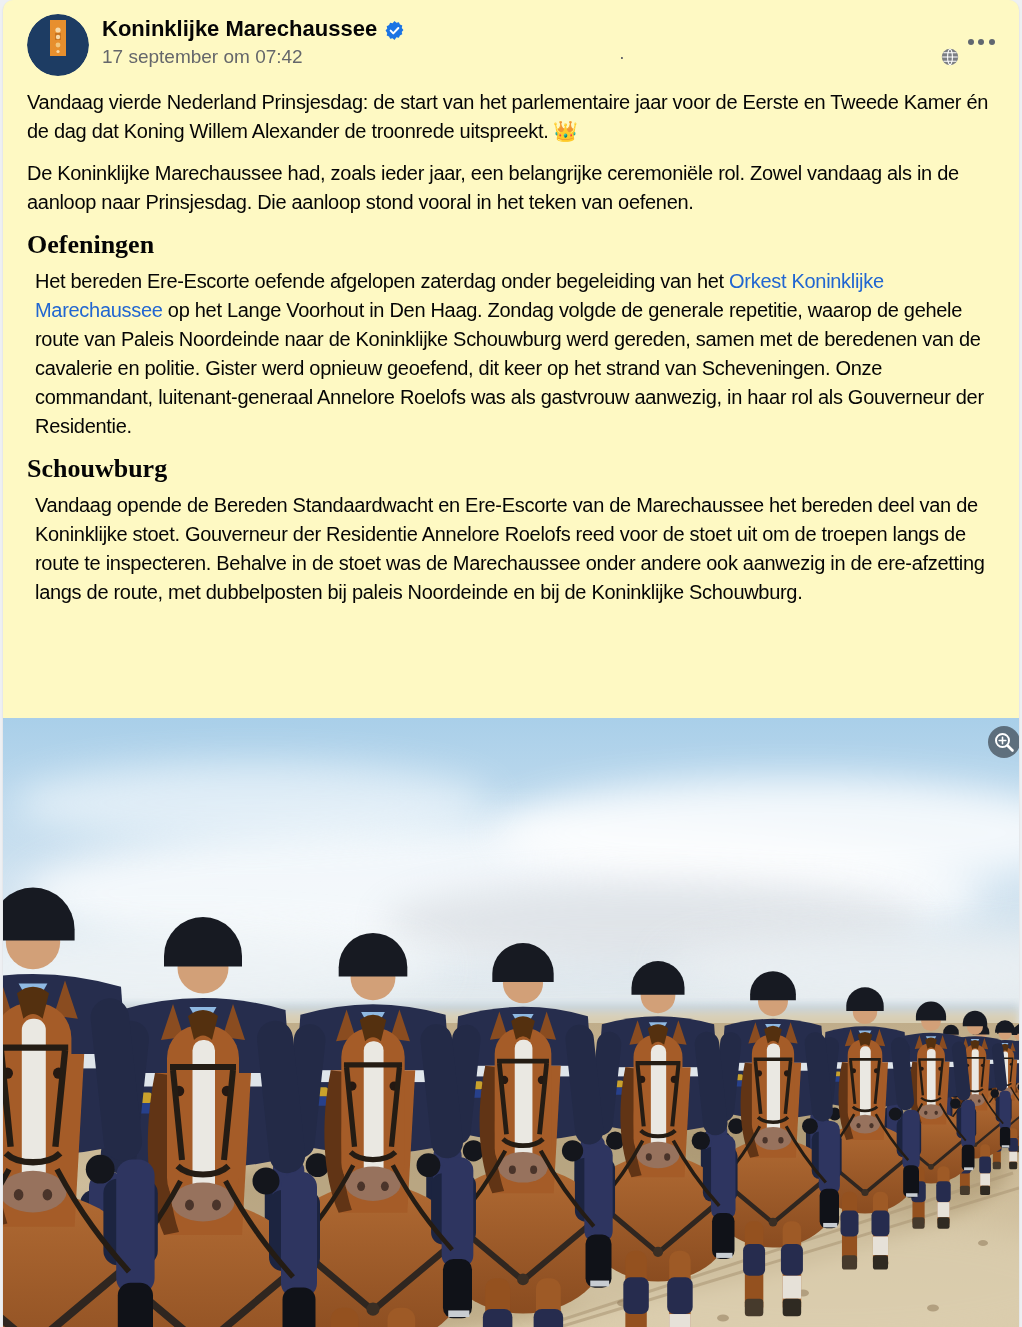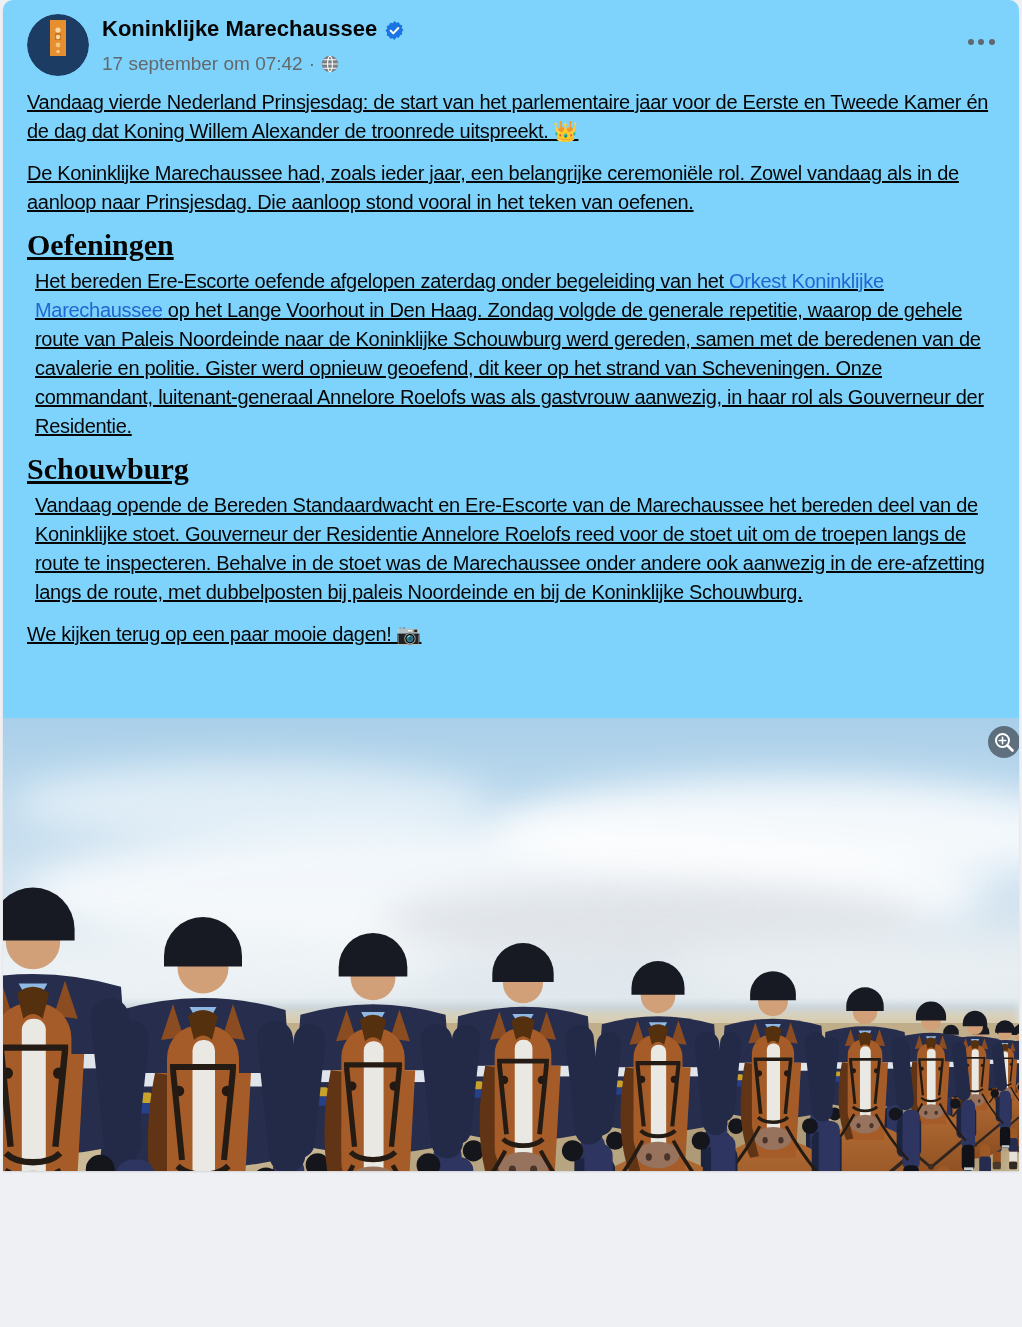--- a/index.html
+++ b/index.html
@@ -5,48 +5,48 @@
 <style>
   * { box-sizing: border-box; }
   html, body { margin: 0; padding: 0; }
   body {
     width: 1022px; height: 1327px; overflow: hidden;
     background: #eef0f3;
     font-family: "Liberation Sans", "DejaVu Sans", sans-serif;
     color: #050505;
   }
   .card {
-    width: 1016px; margin: 0 3px; background: #7dd3fc;
-    border-radius: 10px 10px 0 0; height: 1171px;
+    width: 1016px; margin: 0 3px; background: #fef9c3;
+    border-radius: 10px 10px 0 0; height: 1327px;
     box-shadow: 0 1px 2px rgba(0,0,0,.12);
     position: relative; overflow: hidden;
   }
   .above { height: 718px; overflow: hidden; }
 
   
   .header { display: flex; align-items: flex-start; padding: 14px 16px 0 24px; }
   .avatar { width: 62px; height: 62px; border-radius: 50%; overflow: hidden; flex: 0 0 62px; cursor: pointer; }
   .head-text { margin-left: 13px; flex: 1 1 auto; padding-top: 1px; }
   .name-row { display: flex; align-items: center; gap: 7px; }
   .page-name { font-size: 22px; line-height: 28px; font-weight: bold; color: #050505; cursor: pointer; }
   .verified { width: 21px; height: 21px; margin-top: 2px; }
-  .time-row { display: flex; align-items: center; gap: 6px; margin-top: 10px;
-              font-size: 19px; color: #65676b; }
+  .time-row { display: flex; align-items: center; gap: 6px; margin-top: 3px;
+              font-size: 19px; color: #65676b; justify-content: space-between; }
   .menu-btn { width: 44px; height: 44px; border-radius: 50%; display: flex;
               align-items: center; justify-content: center; gap: 4.5px;
               margin-top: 6px; cursor: pointer; }
   .menu-btn i { width: 6px; height: 6px; border-radius: 50%; background: #606770; display: block; }
 
   
   .body-text { padding: 12px 24px 0 24px; font-size: 20px; line-height: 29px;
-               letter-spacing: -0.3px; color: #050505; text-decoration: underline; }
+               letter-spacing: -0.3px; color: #050505; }
   .body-text p { margin: 0 0 13px 0; }
   .section { margin: 0 0 13px 0; }
   .section h3 { margin: 0; font-family: "Liberation Serif", "DejaVu Serif", serif;
-                font-size: 30px; line-height: 29px; font-weight: bold; letter-spacing: 0; }
+                font-size: 26px; line-height: 29px; font-weight: bold; letter-spacing: 0; }
   .section p { margin: 8px; }
   a.inline-link, a.hashtag { color: #2166d1; text-decoration: none; cursor: pointer; }
   .hashtags { margin: 0; }
   .hashtags a { margin-right: 0.32em; }
 
   
   .photo { position: absolute; top: 718px; left: 0; width: 1016px; height: 609px;
            cursor: pointer; display: block; }
   .photo svg { display: block; }
 </style>
@@ -99,21 +99,20 @@
       <div class="section">
         <h3>Oefeningen</h3>
         <p><span>Het bereden Ere-Escorte oefende afgelopen zaterdag onder begeleiding van het </span><a class="inline-link">Orkest Koninklijke Marechaussee</a><span> op het Lange Voorhout in Den Haag. Zondag volgde de generale repetitie, waarop de gehele route van Paleis Noordeinde naar de Koninklijke Schouwburg werd gereden, samen met de beredenen van de cavalerie en politie. Gister werd opnieuw geoefend, dit keer op het strand van Scheveningen. Onze commandant, luitenant-generaal Annelore Roelofs was als gastvrouw aanwezig, in haar rol als Gouverneur der Residentie.</span></p>
       </div>
 
       <div class="section">
         <h3>Schouwburg</h3>
         <p>Vandaag opende de Bereden Standaardwacht en Ere-Escorte van de Marechaussee het bereden deel van de Koninklijke stoet. Gouverneur der Residentie Annelore Roelofs reed voor de stoet uit om de troepen langs de route te inspecteren. Behalve in de stoet was de Marechaussee onder andere ook aanwezig in de ere-afzetting langs de route, met dubbelposten bij paleis Noordeinde en bij de Koninklijke Schouwburg.</p>
       </div>
 
-      <p>We kijken terug op een paar mooie dagen! 📷</p>
 
     </div>
   </div>
 
   <div class="photo">
     <svg width="1016" height="609" viewBox="0 0 1016 609" preserveAspectRatio="none">
       <defs>
         <linearGradient id="sky" x1="0" y1="0" x2="0" y2="1">
           <stop offset="0" stop-color="#a9cfe9"></stop>
           <stop offset="0.5" stop-color="#cfe2f0"></stop>

